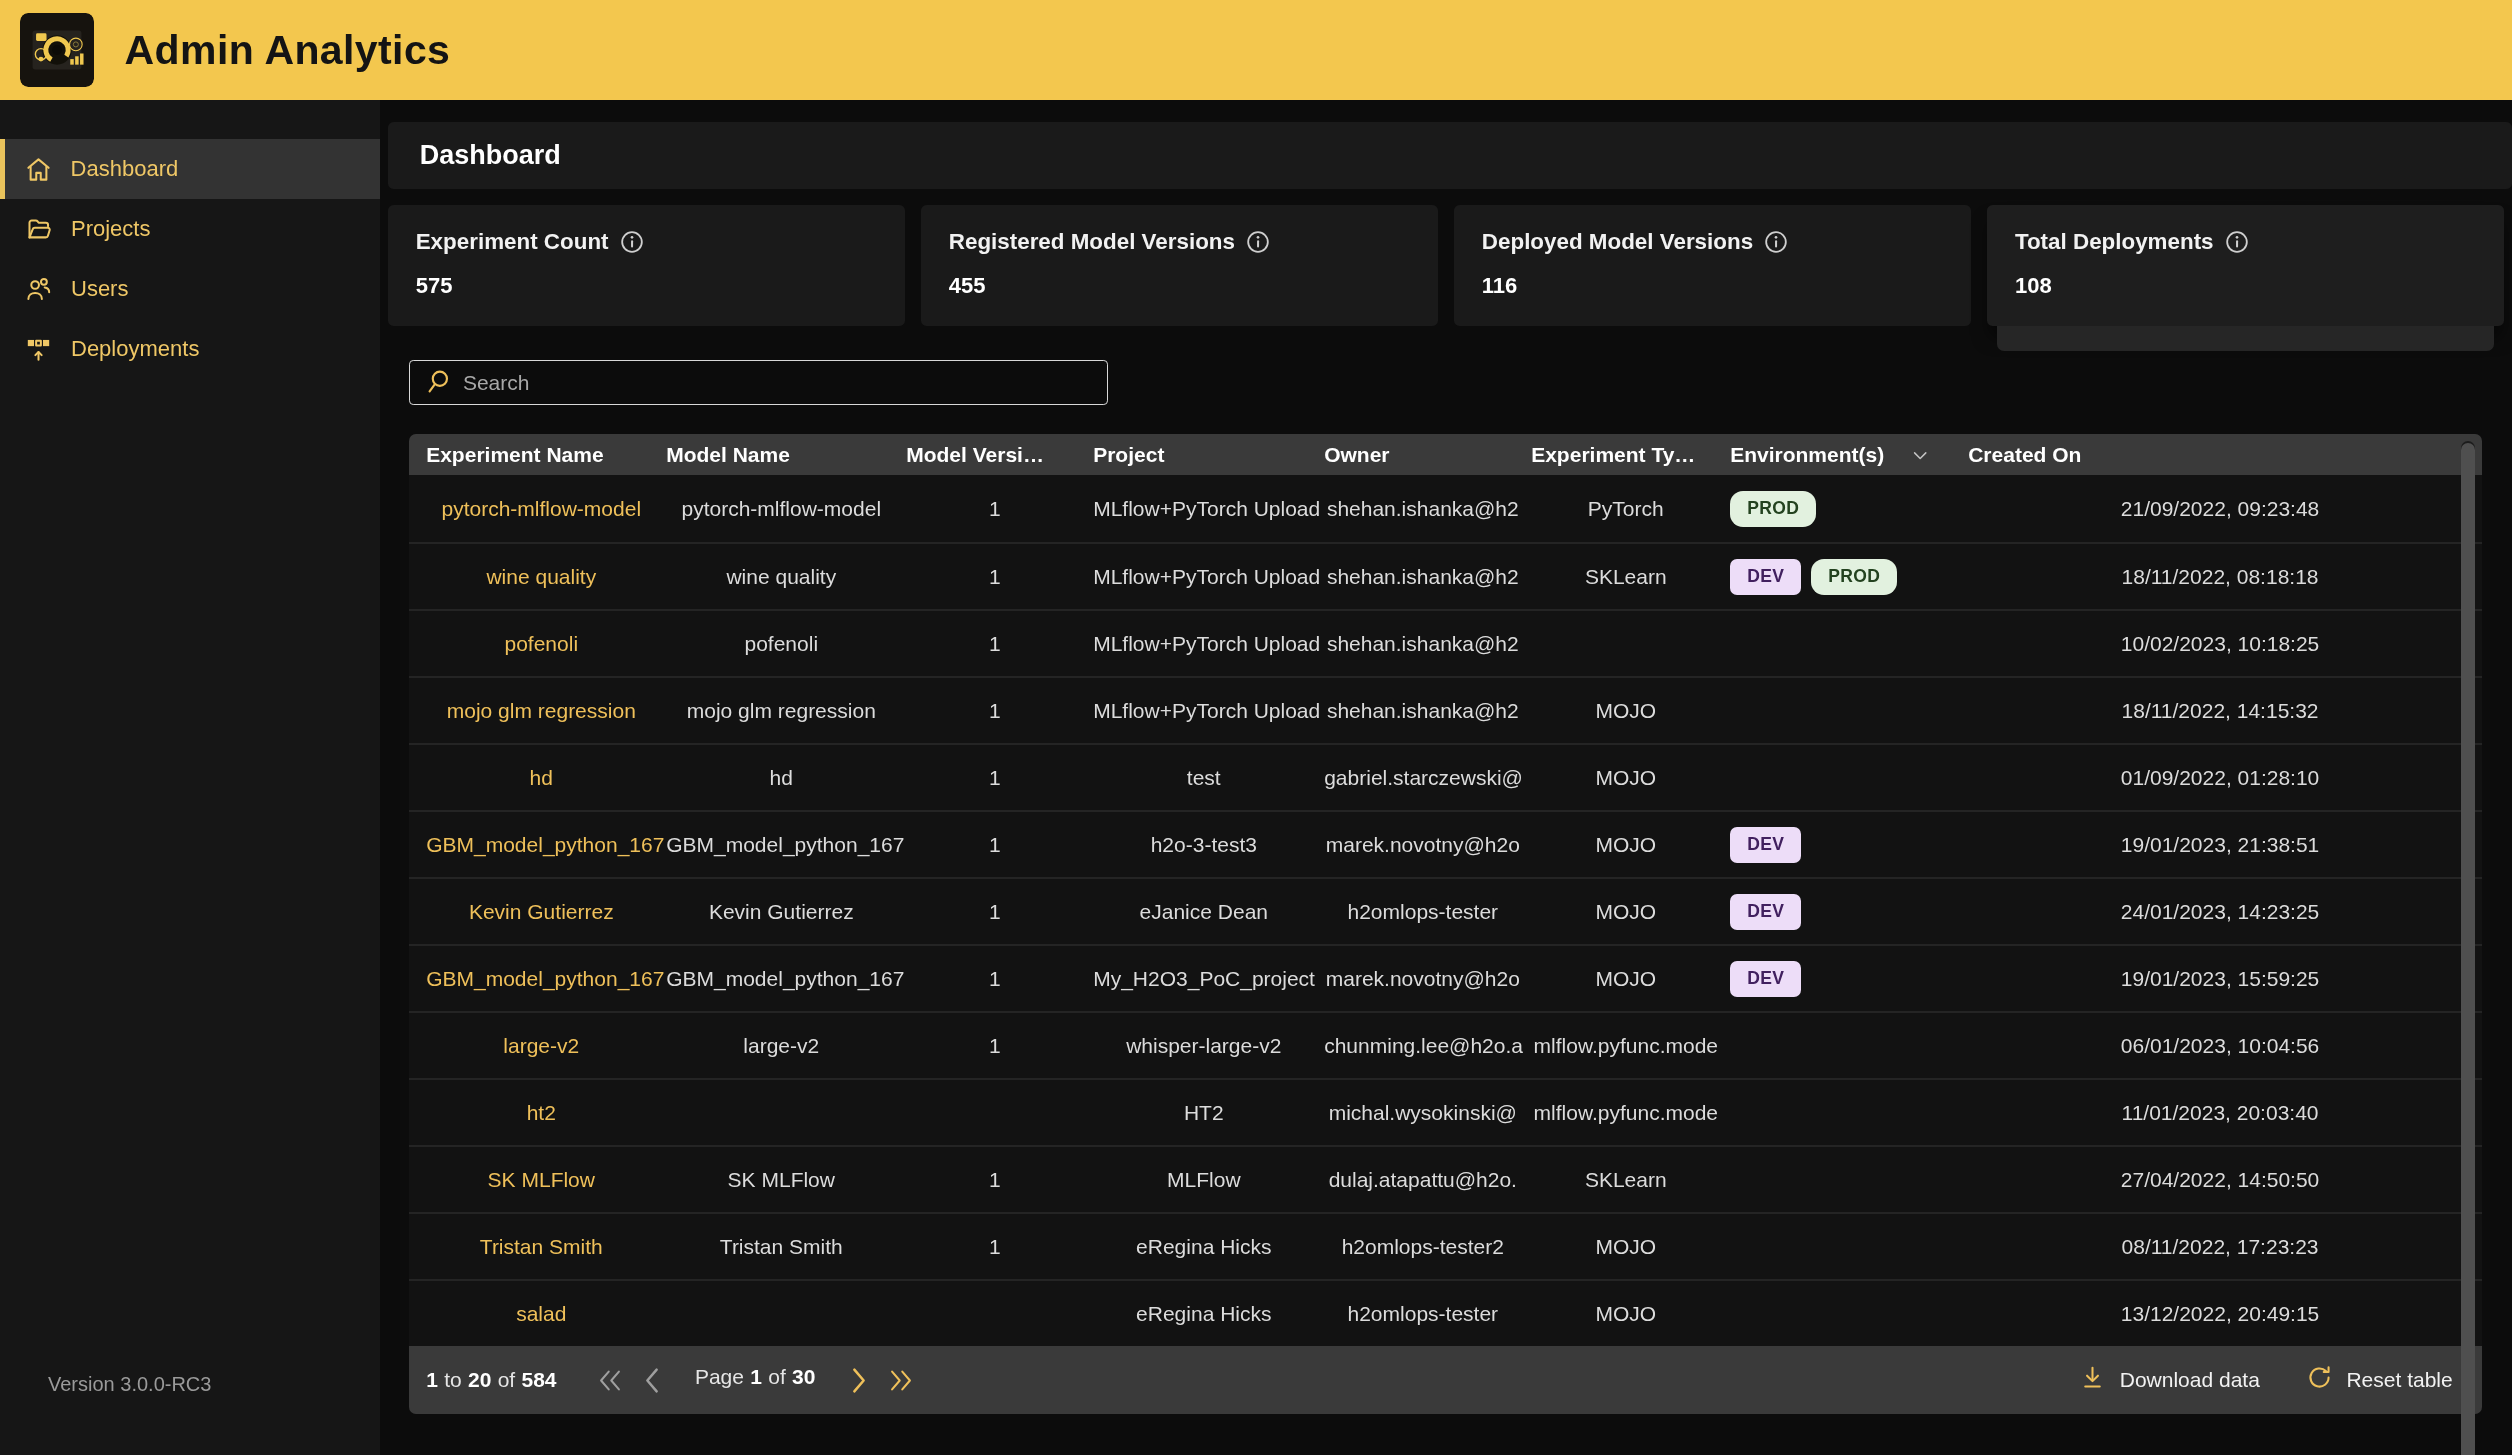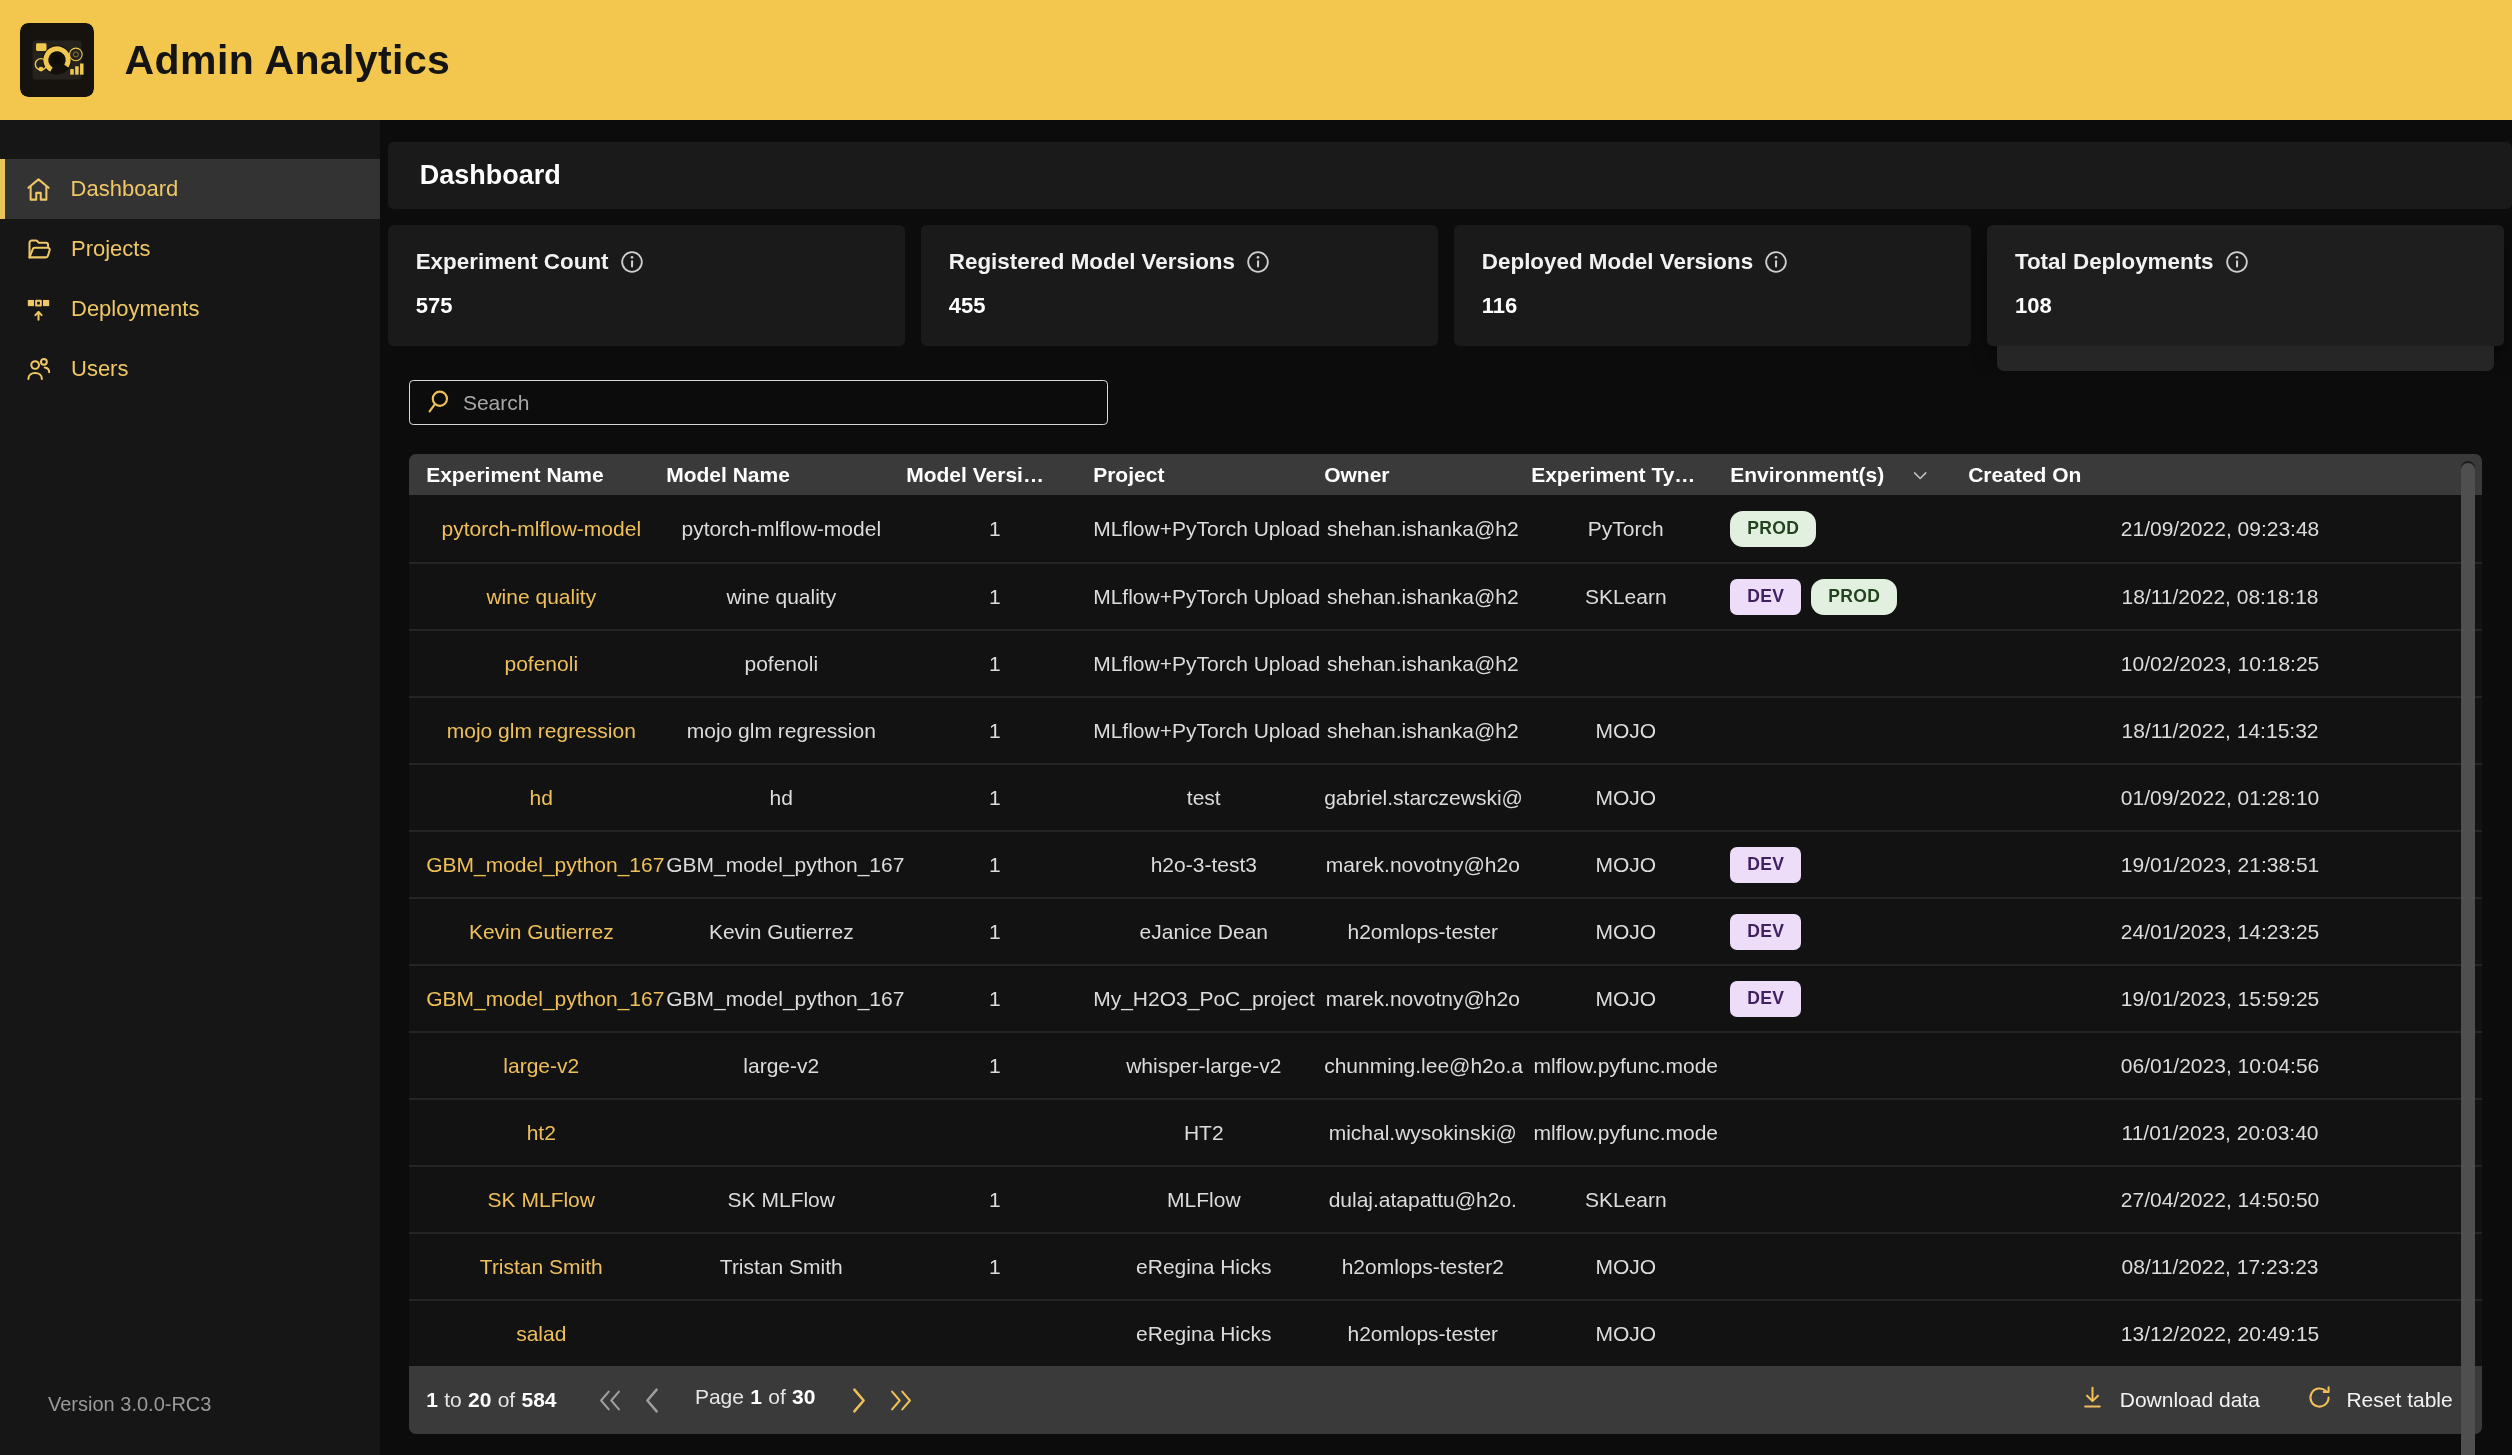--- a/index.html
+++ b/index.html
@@ -1,20 +1,20 @@
 <!DOCTYPE html>
 <html style="font-size:11.2px"><head>
 <meta charset="utf-8">
 <style>
   * { box-sizing: border-box; margin: 0; padding: 0; }
   html,body { width: 2512px; height: 1456px; background:#0c0c0c;
     font-family:"Liberation Sans", sans-serif; color:#e8e8e8; overflow:hidden; }
 
   
-  .topbar { height:120px; background:#F3C74E; display:flex; align-items:center; padding-left:19.6px; }
+  .topbar { height:100px; background:#F3C74E; display:flex; align-items:center; padding-left:19.6px; }
   .logo { width:74px; height:74px; border-radius:8.4px; overflow:hidden; flex:0 0 auto; }
   .app-title { font-size:41px; font-weight:bold; color:#141414; margin-left:31px; letter-spacing:0.4px; }
 
   
   .layout { display:flex; height:1356px; }
   .sidebar { width:380px; background:#161616; position:relative; flex:0 0 auto; }
   .side-nav { margin-top:39px; }
   .side-item { height:60px; display:flex; align-items:center; padding-left:25px;
     color:#EFC766; font-size:22px; cursor:pointer; }
   .side-item.active { background:#333333; border-left:5.6px solid #E9C35C; padding-left:19.6px; }
@@ -126,39 +126,39 @@
             <svg viewBox="0 0 24 24" fill="none" stroke="currentColor" stroke-width="1.8" stroke-linecap="round" stroke-linejoin="round">
               <path d="M4 19V6a2 2 0 0 1 2-2h3.6a2 2 0 0 1 1.6.8l.9 1.2h6.4a2 2 0 0 1 2 2v1"></path>
               <path d="M4 19l2.8-7.1A2 2 0 0 1 8.7 10.5h11.7a1.6 1.6 0 0 1 1.55 2L20.4 17.5A2 2 0 0 1 18.5 19Z"></path>
             </svg>
           </span>
           <span>Projects</span>
         </div>
         <div class="side-item">
           <span class="ic">
             <svg viewBox="0 0 24 24" fill="none" stroke="currentColor" stroke-width="1.8" stroke-linecap="round" stroke-linejoin="round">
+              <circle cx="9" cy="8" r="3.4"></circle>
+              <path d="M3 20.5c0-3.3 2.7-5.4 6-5.4s6 2.1 6 5.4"></path>
+              <circle cx="16.8" cy="5.2" r="2.6"></circle>
+              <path d="M17.5 10.2c2.4.3 4 2 4 4.3"></path>
+            </svg>
+          </span>
+          <span>Users</span>
+        </div>
+        <div class="side-item">
+          <span class="ic">
+            <svg viewBox="0 0 24 24" fill="none" stroke="currentColor" stroke-width="1.8" stroke-linecap="round" stroke-linejoin="round">
               <rect x="2.5" y="3.5" width="5.5" height="5.5" fill="currentColor" stroke="none"></rect>
               <rect x="9.9" y="4.3" width="4.2" height="4.2"></rect>
               <rect x="16" y="3.5" width="5.5" height="5.5" fill="currentColor" stroke="none"></rect>
               <path d="M12 21v-6.5"></path>
               <path d="m9.2 17 2.8-2.8L14.8 17"></path>
             </svg>
           </span>
           <span>Deployments</span>
-        </div>
-        <div class="side-item">
-          <span class="ic">
-            <svg viewBox="0 0 24 24" fill="none" stroke="currentColor" stroke-width="1.8" stroke-linecap="round" stroke-linejoin="round">
-              <circle cx="9" cy="8" r="3.4"></circle>
-              <path d="M3 20.5c0-3.3 2.7-5.4 6-5.4s6 2.1 6 5.4"></path>
-              <circle cx="16.8" cy="5.2" r="2.6"></circle>
-              <path d="M17.5 10.2c2.4.3 4 2 4 4.3"></path>
-            </svg>
-          </span>
-          <span>Users</span>
         </div>
       </nav>
     <div class="version">Version 3.0.0-RC3</div>
   </aside>
 
   <main class="main">
     <section class="title-panel">
       <h2 class="page-title">Dashboard</h2>
     </section>
 

